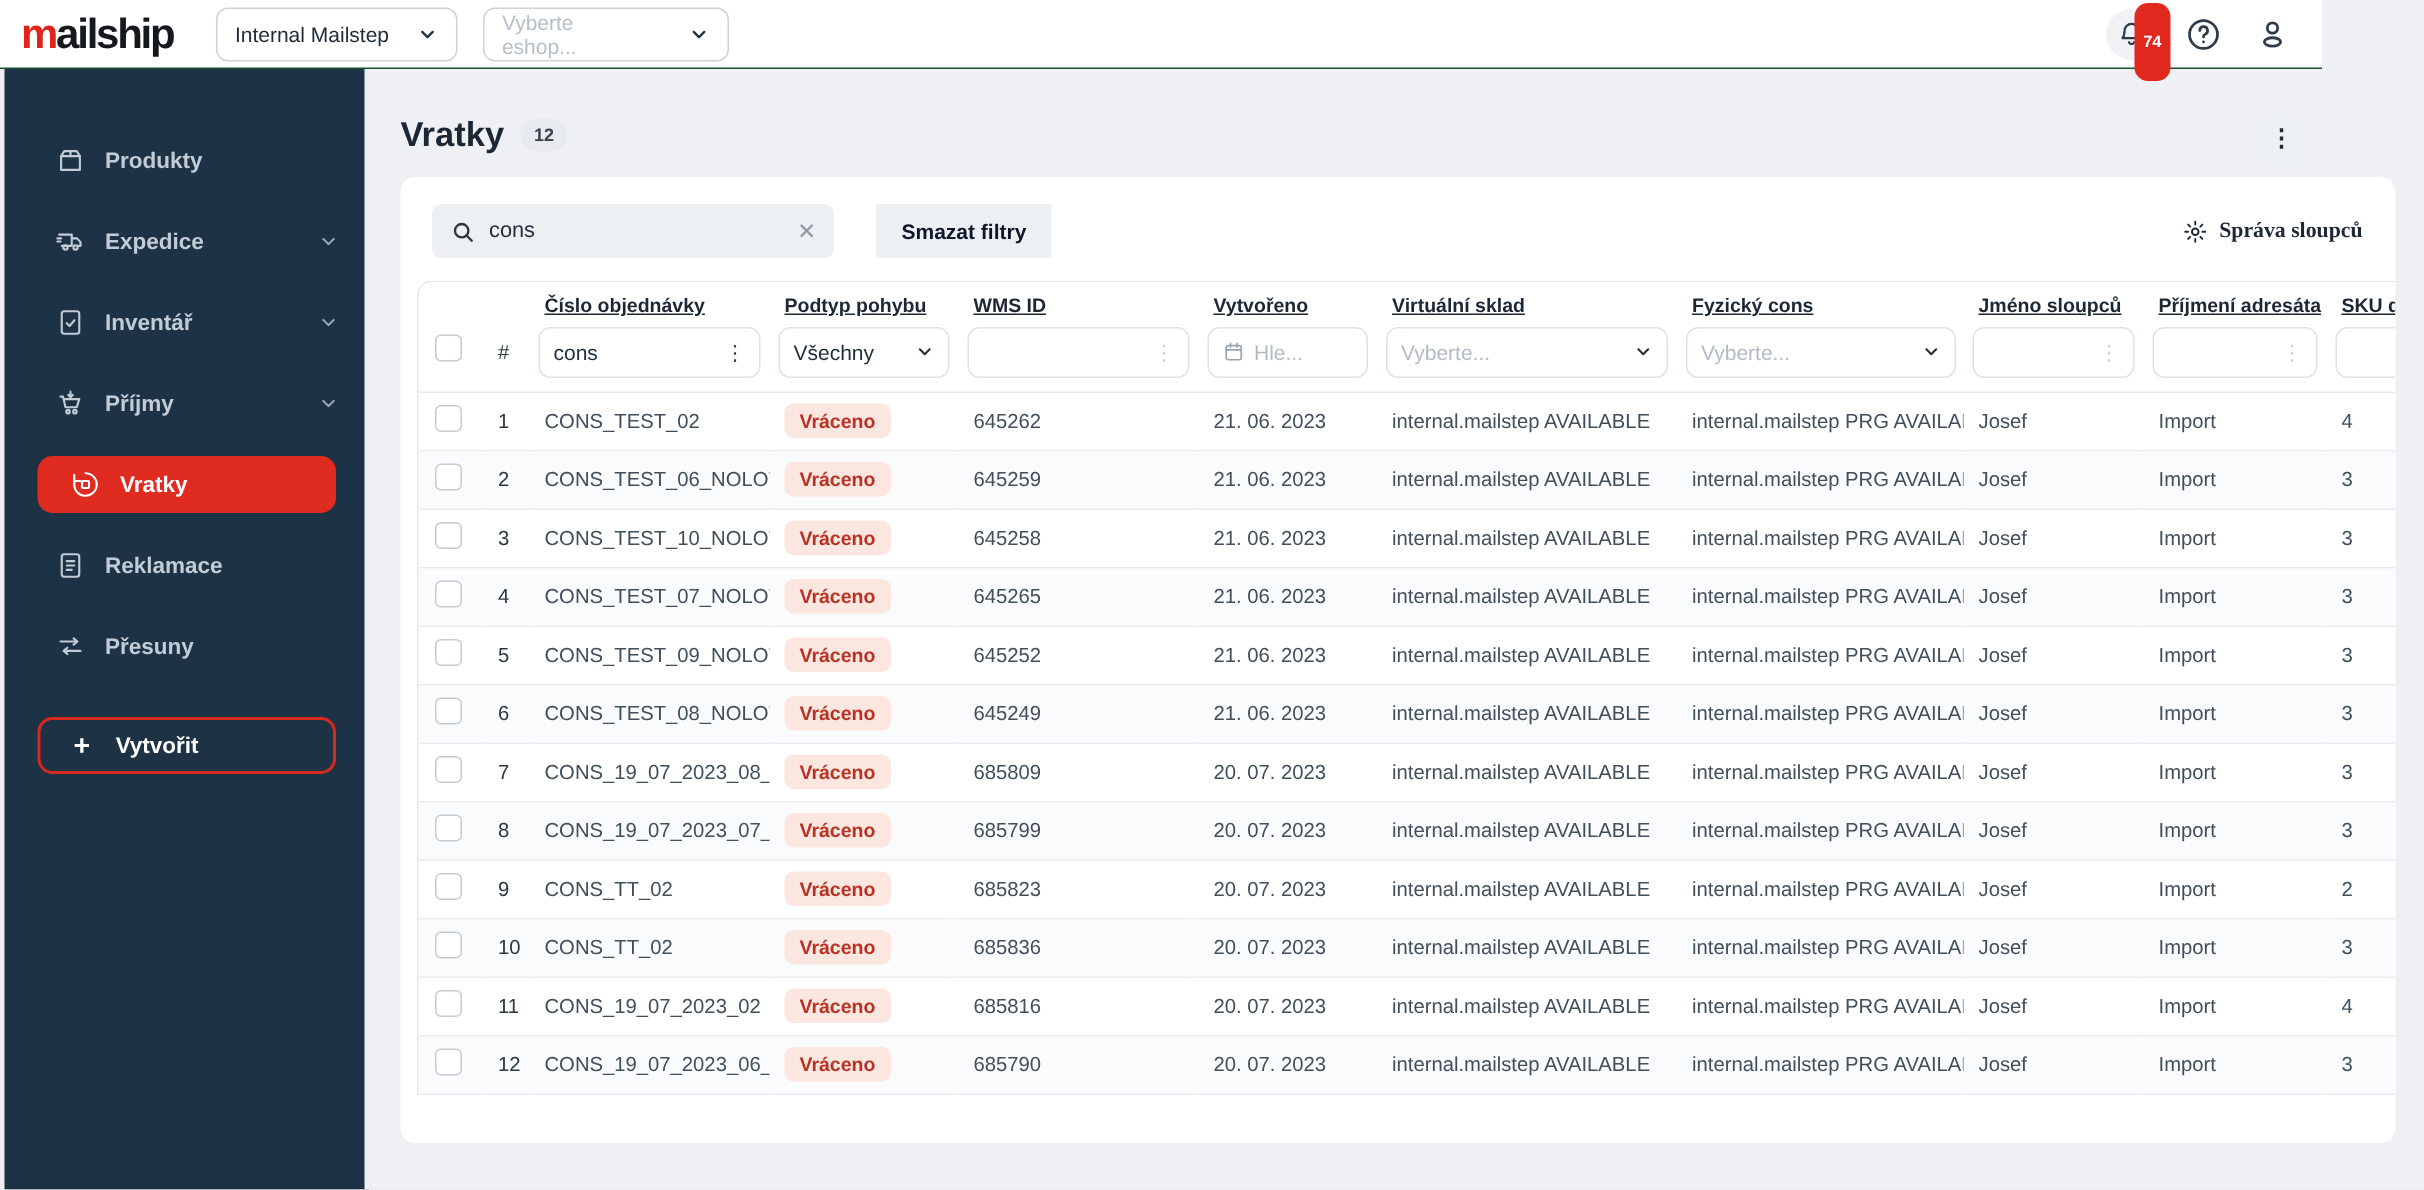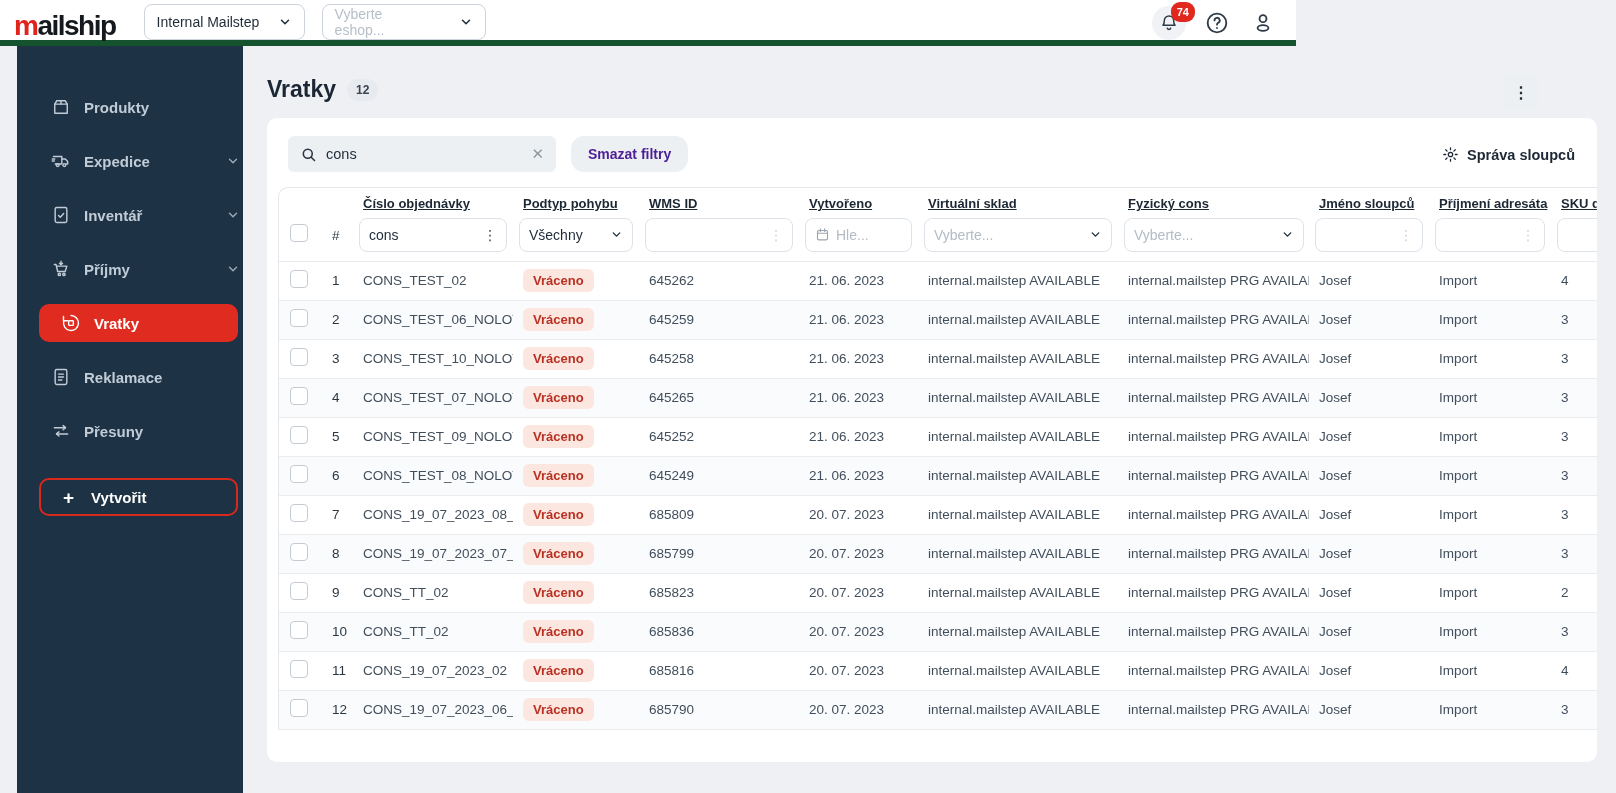--- a/index.html
+++ b/index.html
@@ -1,38 +1,38 @@
 <!DOCTYPE html>
 <html><head>
 <meta charset="utf-8">
 <style>
   * { box-sizing: border-box; margin: 0; padding: 0; }
   html,body { width:1616px; height:793px; overflow:hidden; }
   body { font-family:"Liberation Sans", sans-serif; background:#eef0f3; position:relative; }
   svg { display:block; }
 
   
-  .topbar { position:absolute; top:0; left:0; width:1296px; height:46px; background:#fff;
-            border-bottom:6px solid #14532d; display:flex; align-items:flex-end; z-index:20; }
+  .topbar { position:absolute; top:0; left:0; width:1548px; height:46px; background:#fff;
+            border-bottom:1px solid #14532d; display:flex; align-items:center; z-index:20; }
   .logo { margin-left:14px; font-size:28px; font-weight:bold; letter-spacing:-1.5px; color:#15191d; line-height:1; }
   .logo .m-red { color:#e0241c; }
   .tb-select { height:36px; border:1px solid #ccd3da; border-radius:8px; background:#fff;
                display:flex; align-items:center; justify-content:space-between; padding:0 12px;
                font-size:14px; color:#1f2b37; cursor:pointer; }
   .tb-select.first { margin-left:28px; width:161px; }
   .tb-select.second { margin-left:17px; width:164px; color:#b6bec7;gap:33px; }
   .tb-right { margin-left:auto; margin-right:18px; display:flex; align-items:center; gap:16px; }
   .bell-wrap { position:relative; width:34px; height:34px; border-radius:50%; background:#f0f2f5;
                display:flex; align-items:center; justify-content:center; cursor:pointer; }
   .badge-notif { position:absolute; top:-4px; right:-9px; background:#e0281e; color:#fff;
-                 font-size:11px; font-weight:bold; padding:4px 6px; border-radius:9px; line-height:1.1; }
+                 font-size:11px; font-weight:bold; padding:20px 6px; border-radius:9px; line-height:1.1; }
   .tb-icon { width:30px; height:30px; display:flex; align-items:center; justify-content:center; cursor:pointer; color:#2e3b49; }
 
   
-  .sidebar { position:absolute; top:46px; left:17px; width:243px; height:747px; background:#1d3245; padding-top:34px; }
+  .sidebar { position:absolute; top:46px; left:3px; width:243px; height:747px; background:#1d3245; padding-top:34px; }
   .side-item { height:54px; display:flex; align-items:center; gap:13px; padding:0 20px 0 34px;
                color:#c2ccd6; font-size:15px; font-weight:bold; cursor:pointer; }
   .side-item .chev { margin-left:auto; color:#9fabb8; }
   .side-item.active { margin:8px 22px; height:38px; padding:0 14px 0 22px; background:#e02b20;
                       border-radius:10px; color:#fff; }
   .create-btn { margin:20px 22px 0; height:38px; border:2px solid #d8291d; border-radius:10px;
                 color:#fff; font-size:15px; font-weight:bold; display:flex; align-items:center;
                 gap:17px; padding-left:22px; cursor:pointer; background:transparent; }
   .plus { font-size:19px; font-weight:bold; line-height:1; }
 
@@ -46,25 +46,25 @@
                border-radius:8px; display:flex; align-items:center; justify-content:center;
                font-size:16px; color:#222e3a; font-weight:bold; cursor:pointer; letter-spacing:0; }
 
   .card { margin:15px 19px 0 24px; background:#fff; border-radius:10px; height:644px; overflow:hidden; }
   .toolbar { display:flex; align-items:center; padding:18px 22px 15px 21px; }
   .searchbox { width:268px; height:36px; background:#edf0f3; border-radius:6px; display:flex;
                align-items:center; padding:0 12px; gap:9px; }
   .searchbox input { flex:1; border:none; outline:none; background:transparent; font-size:14.5px;
                      color:#1f2c3a; font-family:"Liberation Sans", sans-serif; }
   .clear-x { color:#8d97a1; font-size:15px; cursor:pointer; }
-  .btn-light { margin-left:15px; height:36px; padding:0 17px; background:#edf0f3; border:none;
-               border-radius:13px; font-size:14px; font-weight:bold; color:#4c1d95; cursor:pointer;
+  .btn-light { margin-left:28px; height:36px; padding:0 17px; background:#edf0f3; border:none;
+               border-radius:0; font-size:14px; font-weight:bold; color:#0f172a; cursor:pointer;
                font-family:"Liberation Sans", sans-serif; }
   .manage-cols { margin-left:auto; display:flex; align-items:flex-end; gap:8px; font-size:14.5px;
-                 font-weight:bold; color:#1c2835; cursor:pointer; }
+                 font-weight:bold; color:#1c2835; cursor:pointer;font-family:Liberation Serif, serif; }
 
   .table-wrap { margin-left:11px; border:1px solid #e3e7eb; border-right:none; border-bottom:none;
                 border-top-left-radius:10px; overflow:hidden; width:1319px; }
   table { border-collapse:collapse; table-layout:fixed; width:1374px; }
   thead th { font-size:13px; font-weight:bold; color:#1b2733; text-align:left; padding:9px 10px 1px;
              line-height:1.15; white-space:nowrap; overflow:hidden;text-decoration:underline; }
   thead th.wrap { white-space:normal; }
   .filter-row td { padding:5px 6px 9px; }
   .filter-row td.cb-cell { padding-left:11px; }
   .ctrl { height:34px; border:1px solid #dde3e9; border-radius:8px; background:#fff; display:flex;

